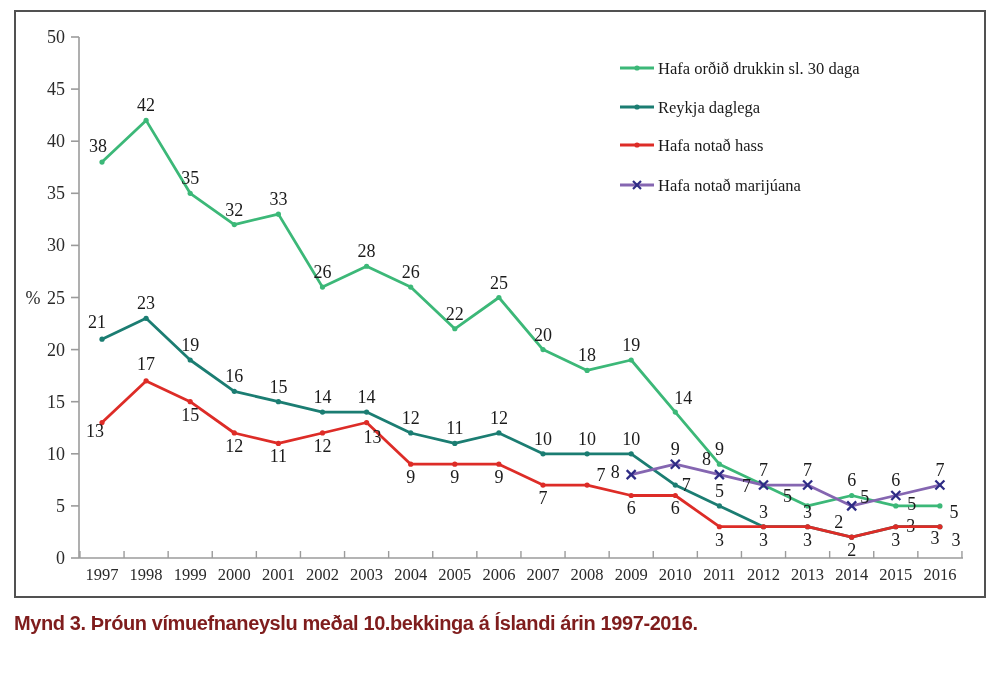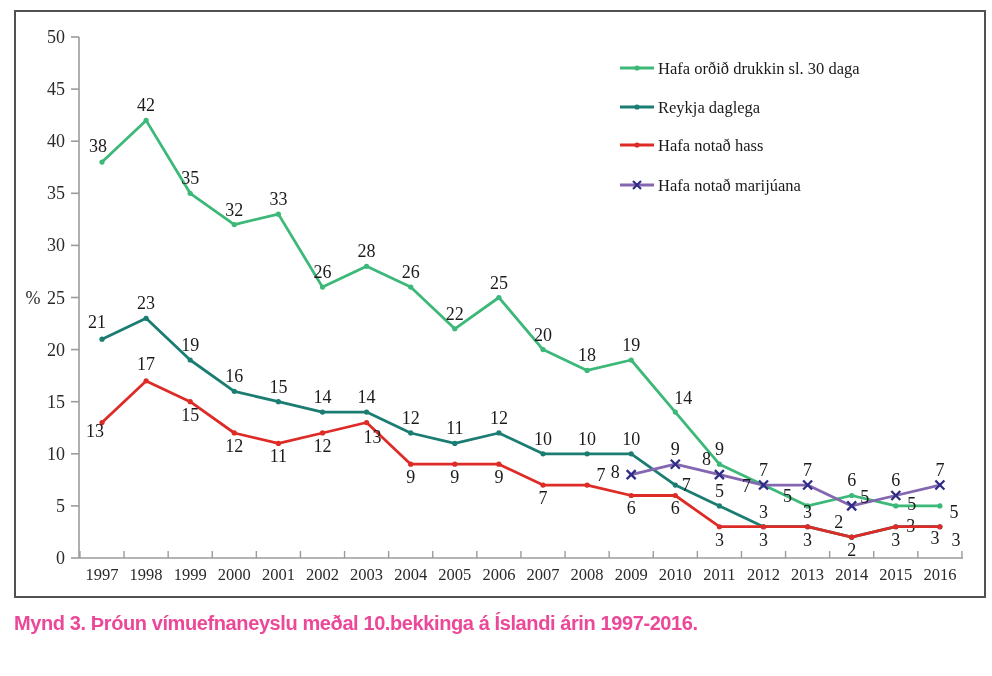--- a/index.html
+++ b/index.html
@@ -5,21 +5,21 @@
   html,body{margin:0;padding:0;background:#ffffff;}
   body{width:992px;height:676px;position:relative;font-family:"Liberation Serif",serif;}
   .figure-box{
     position:absolute;left:14px;top:10px;width:972px;height:588px;
     border:2px solid #515151;box-sizing:border-box;background:#ffffff;
   }
   .figure-box svg{display:block;}
   .caption{
     position:absolute;left:14px;top:612px;width:960px;
     font-family:"Liberation Sans",sans-serif;font-weight:700;
-    font-size:20px;letter-spacing:-0.4px;color:#ec4899;
+    font-size:20px;letter-spacing:-0.4px;color:#7f1d1d;
   }
 </style>
 </head>
 <body>
 
 <div class="figure-box">
   <svg id="chart" width="968" height="584" viewBox="0 0 968 584">
       <g>
         <line x1="63" y1="25" x2="63" y2="546" stroke="#9b9b9b" stroke-width="1.6"></line>
         <line x1="55" y1="546" x2="63" y2="546" stroke="#9b9b9b" stroke-width="1.6"></line>

